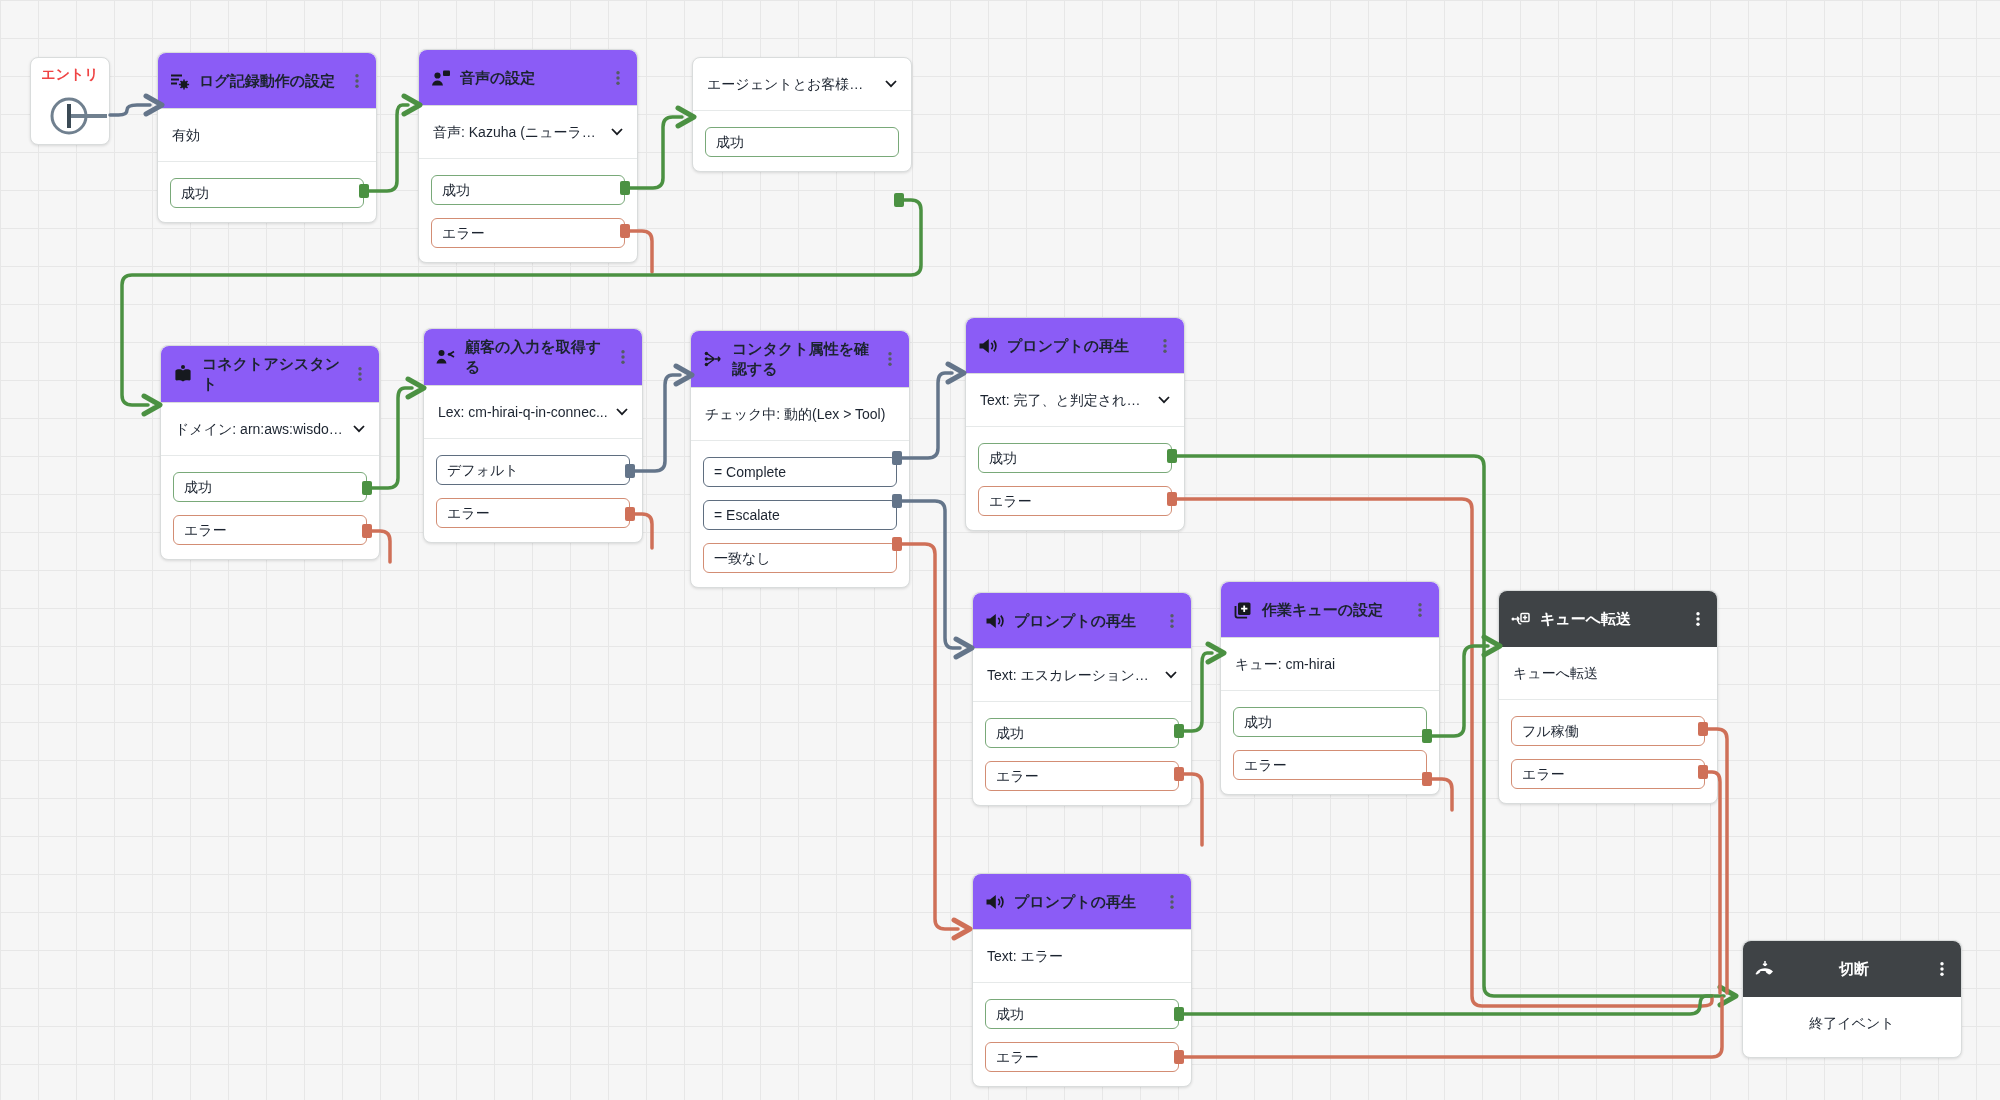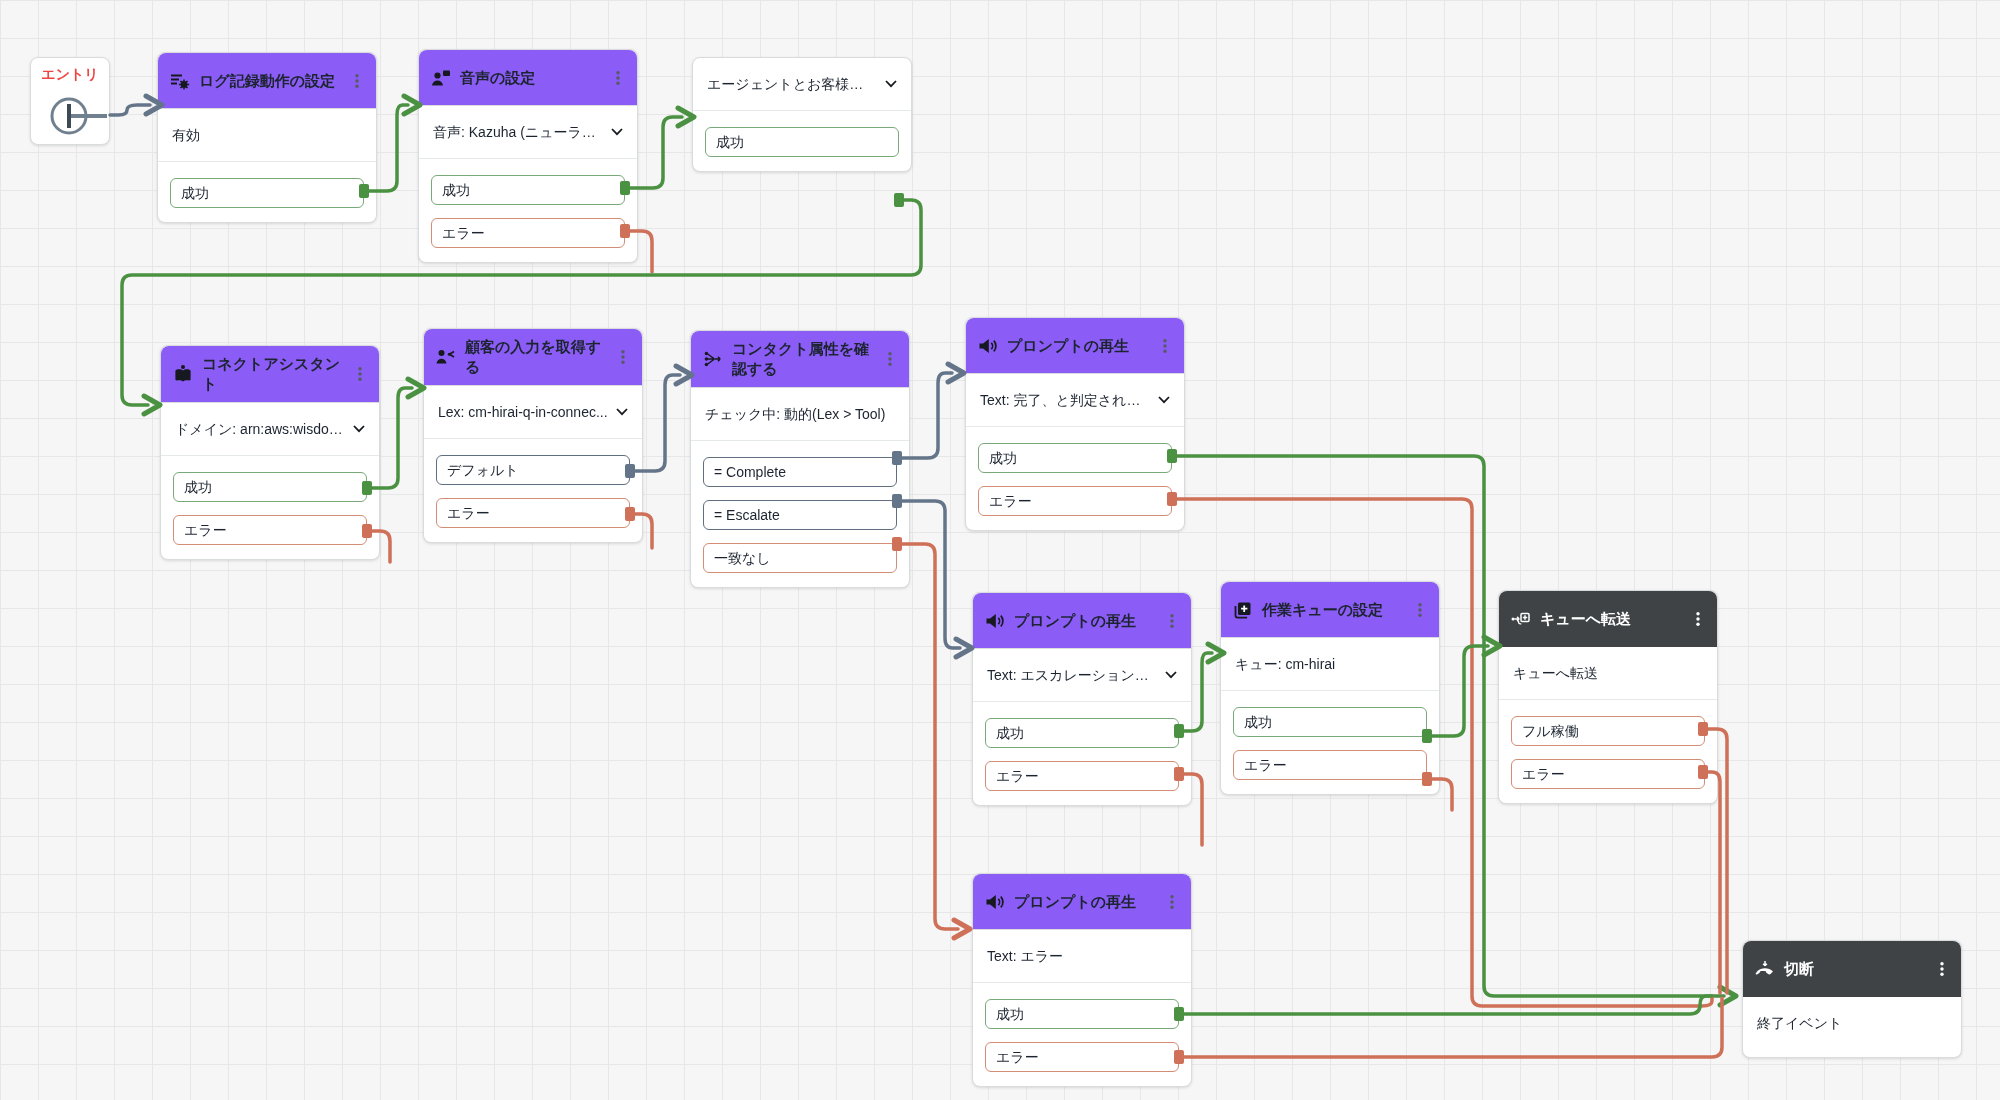--- a/index.html
+++ b/index.html
@@ -381,21 +381,21 @@
         <div class="node-body">
           <div class="body-row">
             <span class="body-text">キューへ転送</span>
           </div>
         </div>
         <div class="node-outputs">
           <div class="output" style="border-color: rgb(211, 141, 116);">フル稼働</div>
           <div class="output" style="border-color: rgb(211, 141, 116);">エラー</div>
         </div>
       </div>
-      <div class="node dark" style="left: 1742px; top: 940px;">
+      <div class="node dark" style="left: 1742px; top: 940px; text-align: center;">
         <div class="node-header">
           <span class="hicon">
             <svg viewBox="0 0 20 20" width="20" height="20">
               <path d="M2 12.5c4.4-4.4 11.6-4.4 16 0l-2.5 2.5c-.5.5-1.3.6-1.9.2l-1.9-1.2c-.5-.3-.8-1-.6-1.6-2-.6-4.2-.6-6.2 0 .2.6-.1 1.3-.6 1.6l-1.9 1.2c-.6.4-1.4.3-1.9-.2z" fill="currentColor"></path>
               <path d="M10 2v4.6m0 0 1.9-1.9M10 6.6 8.1 4.7" stroke="currentColor" stroke-width="1.5" fill="none"></path>
             </svg>
           </span>
           <span class="node-title">切断</span>
           <span class="kebab">
             <svg viewBox="0 0 20 20" width="18" height="20">

